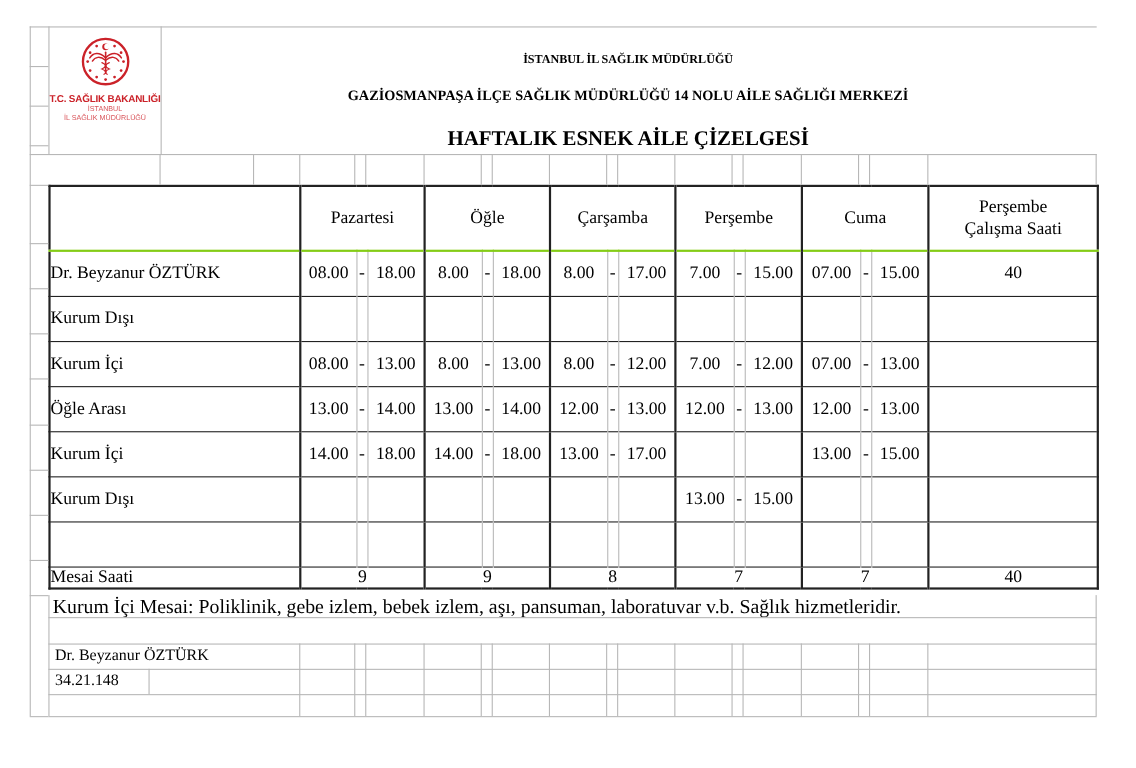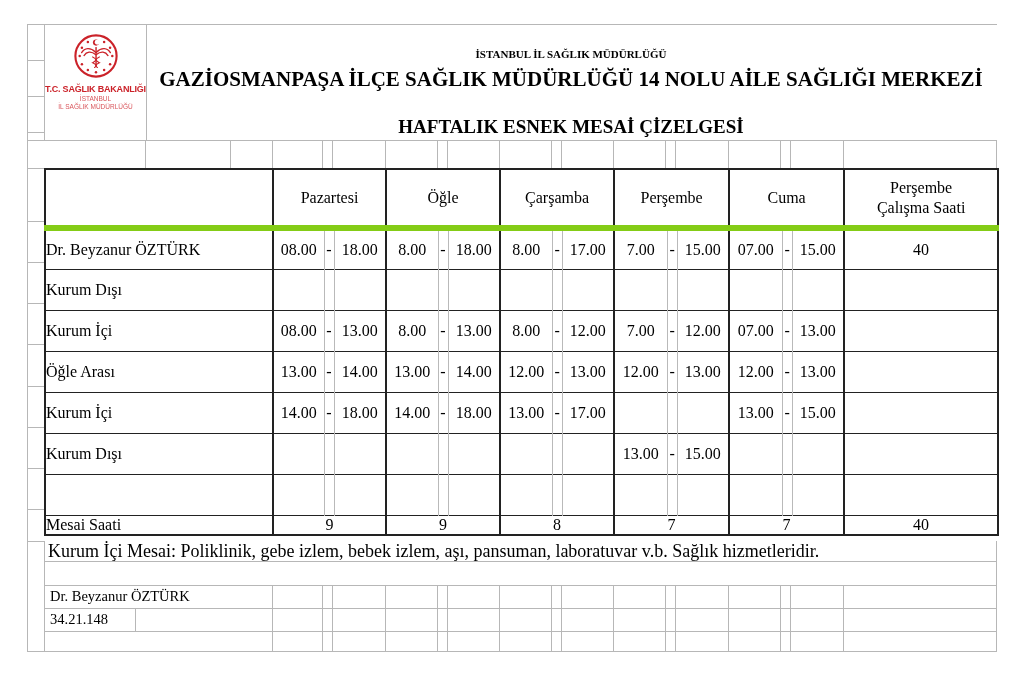--- a/index.html
+++ b/index.html
@@ -13,28 +13,28 @@
              text-align:center;}
   .logo-emblem{margin-top:9px;}
   .logo-l1{font-family:"Liberation Sans",sans-serif;font-weight:bold;font-size:9px;
            color:#cb2229;letter-spacing:-.2px;line-height:11px;margin-top:1px;}
   .logo-l2,.logo-l3{font-family:"Liberation Sans",sans-serif;font-size:6.5px;
            color:#d9565c;line-height:8px;}
   
   .titles{position:absolute;left:145px;top:24px;width:852px;height:116px;}
   .t1,.t2,.t3{position:absolute;width:100%;text-align:center;font-weight:bold;white-space:nowrap;}
   .t1{top:24px;font-size:11px;}
-  .t2{top:43px;font-size:21px;}
+  .t2{top:55px;font-size:13px;}
   .t3{top:92px;font-size:19px;}
   
   .sched{position:absolute;left:44px;top:168px;border-collapse:collapse;table-layout:fixed;
          width:953px;border:2px solid #222;}
   .sched td,.sched th{padding:0;margin:0;font-weight:normal;font-size:16px;
          vertical-align:middle;overflow:hidden;white-space:nowrap;}
-  .sched thead tr{height:59px;border-bottom:6px solid #84cc16;}
+  .sched thead tr{height:59px;border-bottom:2px solid #84cc16;}
   .sched tbody tr{height:41px;border-bottom:1.5px solid #222;}
   .sched tbody tr.sum-tr{height:20px;border-bottom:none;}
   .b-day{border-left:2px solid #222 !important;}
   .b-sub{border-left:1px solid #b9b9b9;}
   .lbl{text-align:left;padding-left:8px;}
   .ctr{text-align:center;}
   .weekly-h div{text-align:center;line-height:20px;font-size:16px;}
   
   .fnote{position:absolute;left:44px;width:953px;font-size:18px;text-align:left;
          padding-left:4px;box-sizing:border-box;white-space:nowrap;}
@@ -77,21 +77,21 @@
       </g>
     </svg>
     <div class="logo-l1">T.C. SAĞLIK BAKANLIĞI</div>
     <div class="logo-l2">İSTANBUL</div>
     <div class="logo-l3">İL SAĞLIK MÜDÜRLÜĞÜ</div>
   </div>
 
   <div class="titles">
     <div class="t1">İSTANBUL İL SAĞLIK MÜDÜRLÜĞÜ</div>
     <div class="t2">GAZİOSMANPAŞA İLÇE SAĞLIK MÜDÜRLÜĞÜ 14 NOLU AİLE SAĞLIĞI MERKEZİ</div>
-    <div class="t3">HAFTALIK ESNEK MESAİ ÇİZELGESİ</div>
+    <div class="t3">HAFTALIK ESNEK AİLE ÇİZELGESİ</div>
   </div>
 
   <table class="sched">
       <colgroup>
         <col style="width: 228px;">
         <col style="width: 51px;">
         <col style="width: 10px;">
         <col style="width: 52px;">
         <col style="width: 52px;">
         <col style="width: 10px;">

